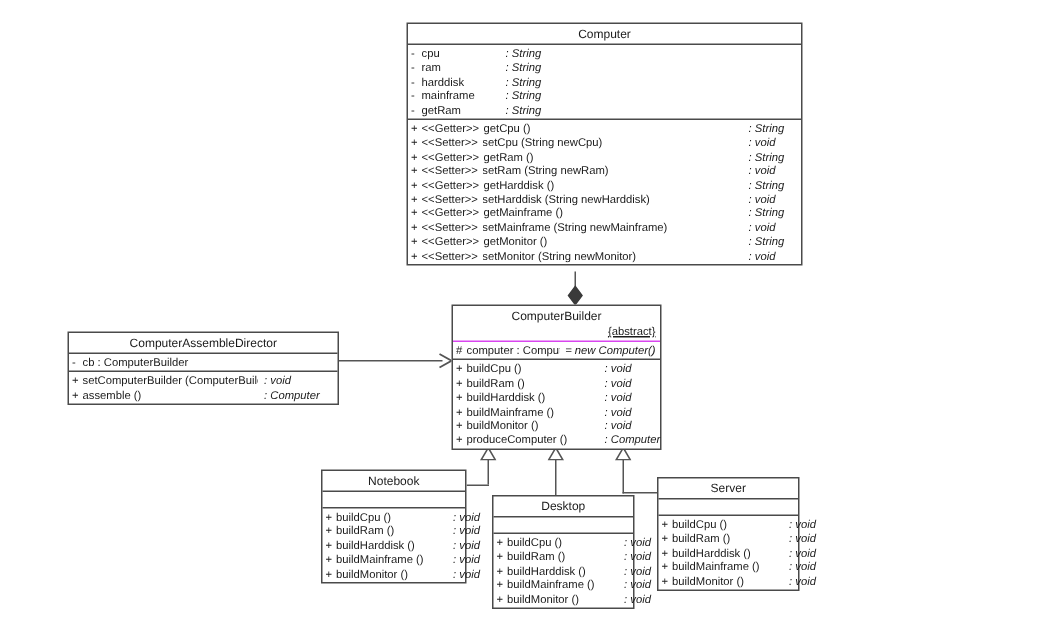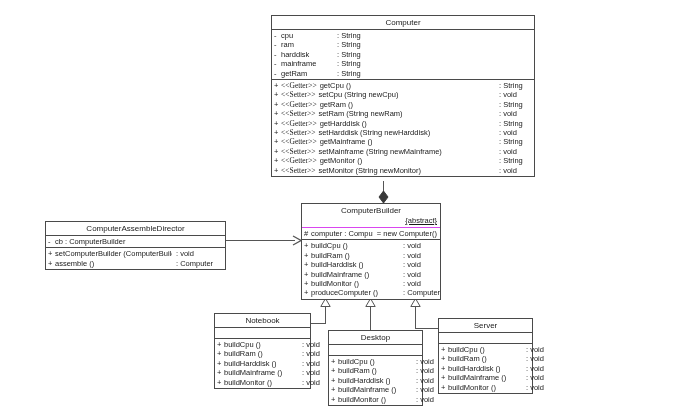--- a/index.html
+++ b/index.html
@@ -68,29 +68,29 @@
     white-space: nowrap;
     padding: 0 3px 0 2px;
   }
   .uml-row .vis {
     width: 7px;
     flex: 0 0 7px;
   }
   .uml-row .stereo {
     flex: 0 0 auto;
     padding-right: 3px;
-    font-family: Liberation Serif, serif;
   }
   .uml-row .sig {
     flex: 1 1 auto;
     overflow: hidden;
   }
   .uml-row .typ {
     flex: 0 0 auto;
     padding-left: 4px;
+    font-style: italic;
   }
   
   .attr-row .sig {
     flex: 0 0 auto;
     width: 52px;
   }
   
   .comp-m .sig {
     flex: 1 1 auto;
   }

